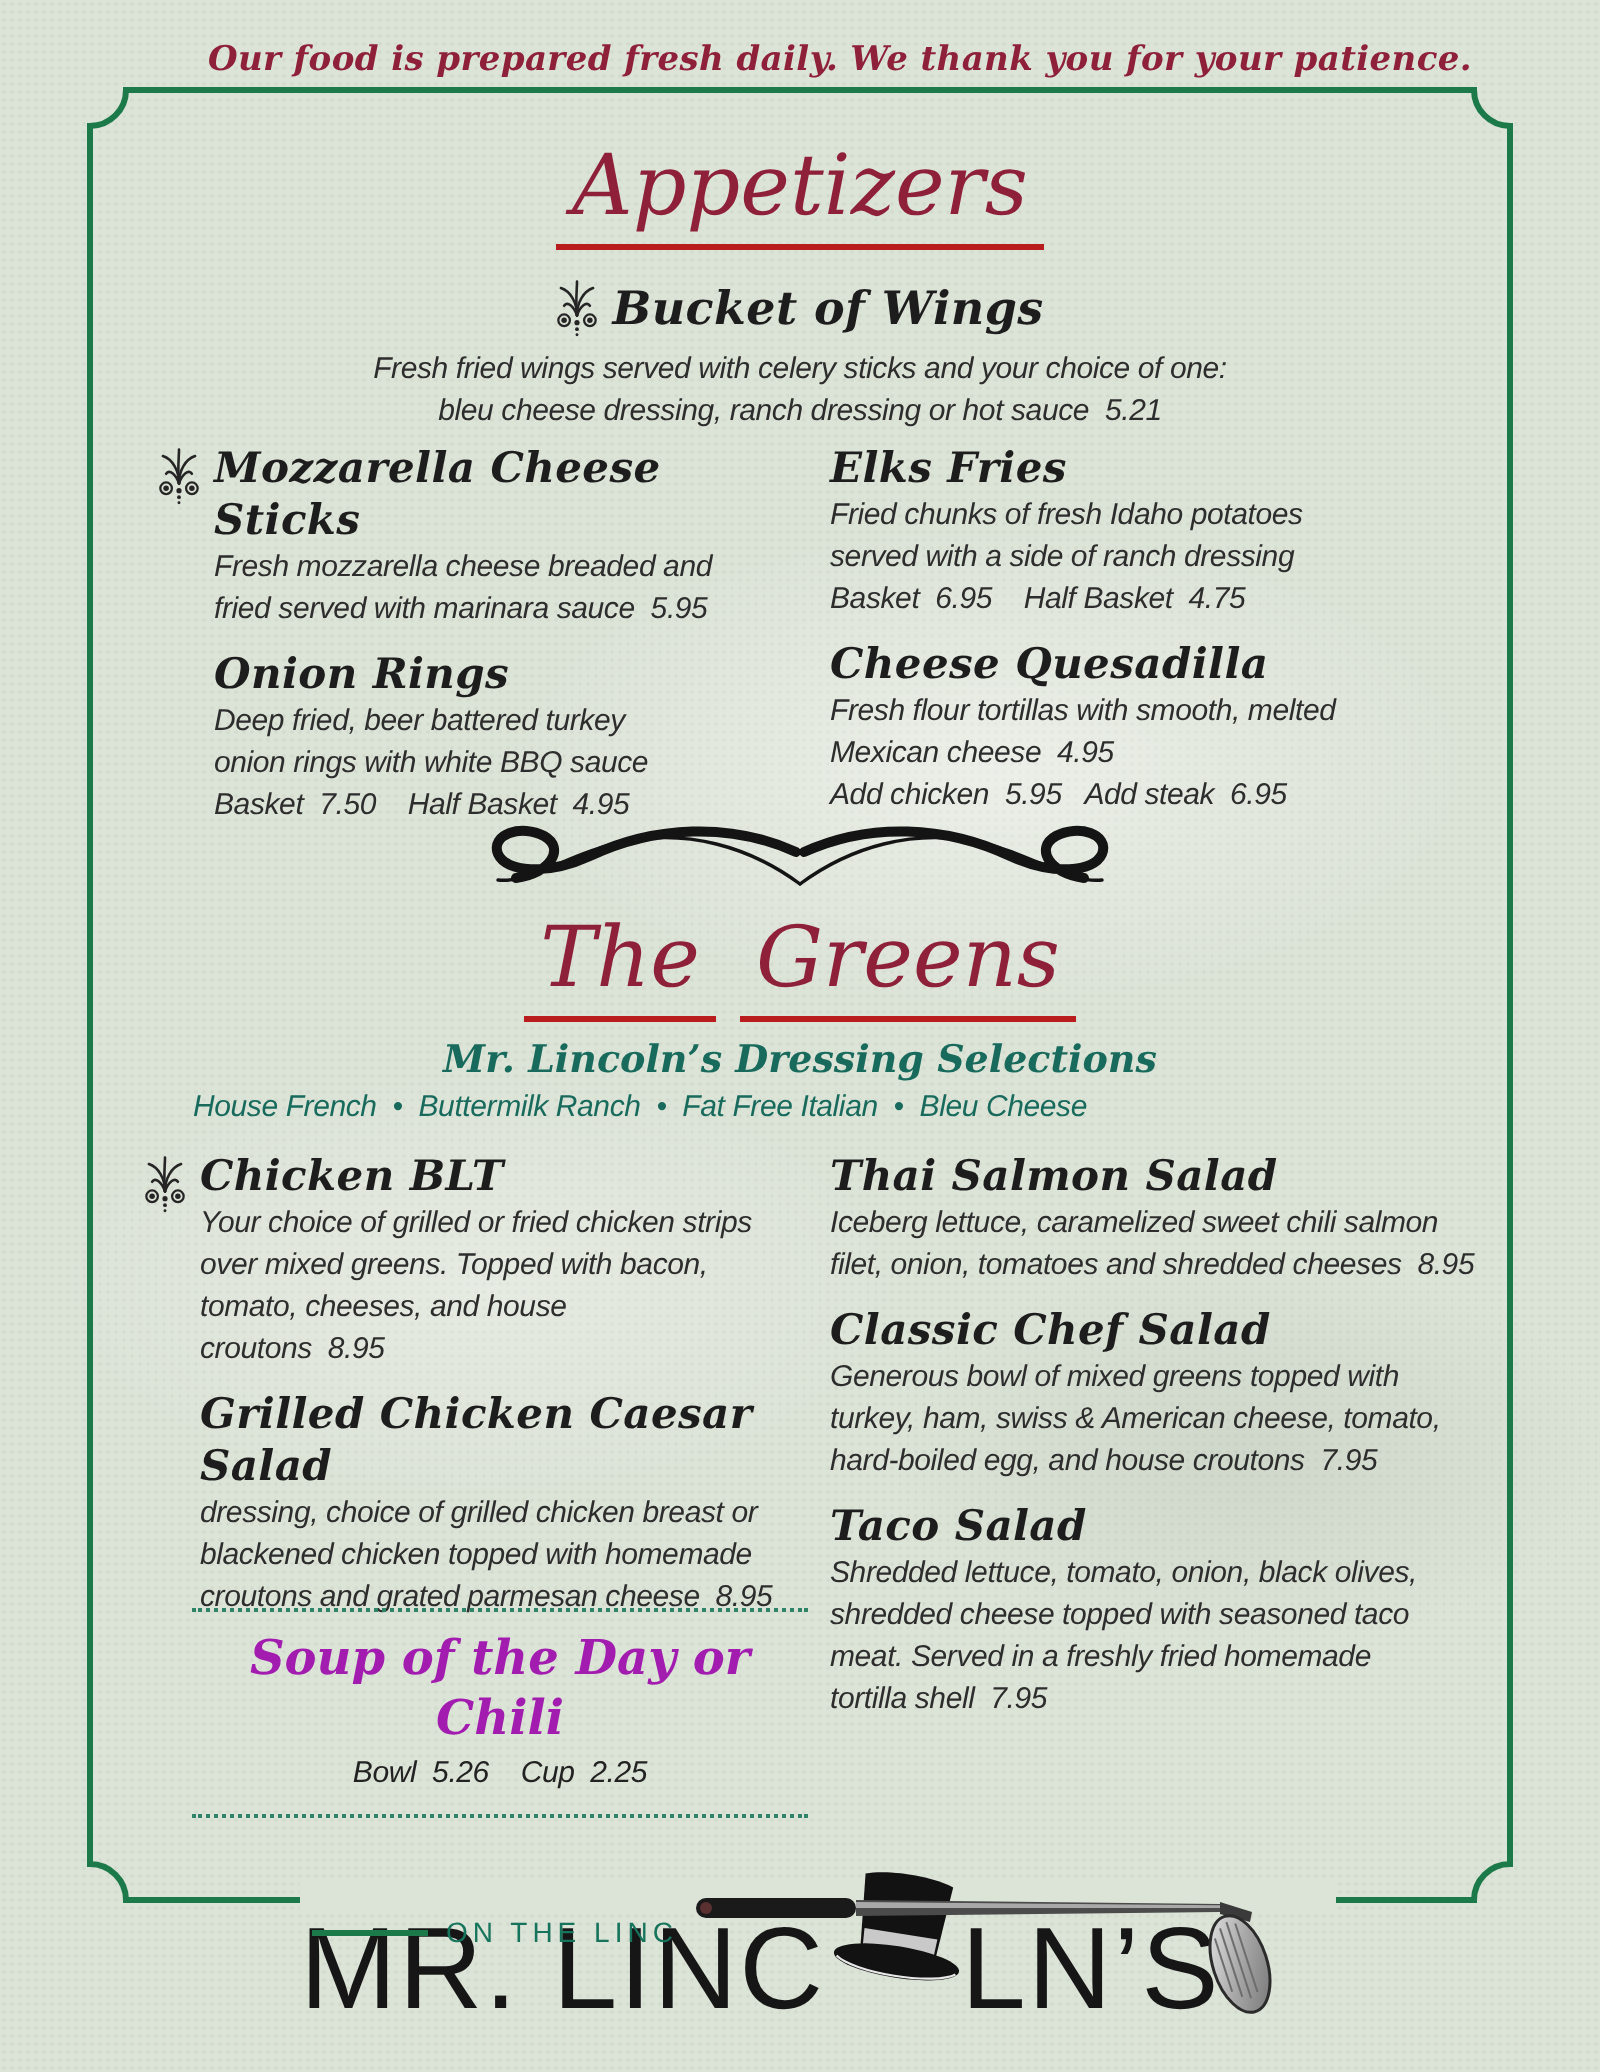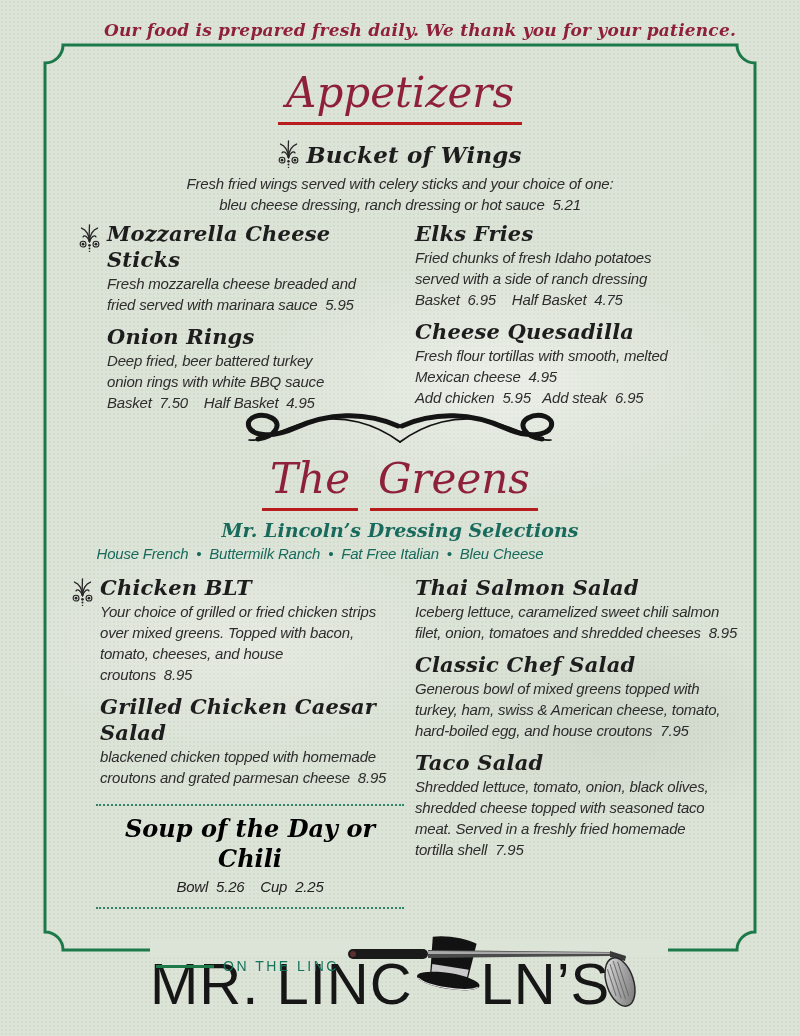--- a/index.html
+++ b/index.html
@@ -43,21 +43,21 @@
 
   .divider{top:404px; left:225px; width:350px; height:54px;}
 
   .dressings-head{top:519px; left:0; width:800px; text-align:center;
       color:#186b5c; font-size:19px; font-weight:600;}
   .dressings{top:543px; left:0; width:640px; text-align:center; color:#186b5c;}
 
   .soup{top:804px; left:96px; width:308px; text-align:center;
         border-top:2px dotted #2f8468; border-bottom:2px dotted #2f8468;
         padding:8px 0 10px;}
-  .soup-name{font-size:24px; line-height:30px; color:#000000; font-weight:600;}
+  .soup-name{font-size:24px; line-height:30px; color:#a21caf; font-weight:600;}
   .soup-prices{margin-top:2px; color:#222;}
 
   .logo-mask{top:941px; left:150px; width:518px; height:16px; background:#dce3d7;}
   .logo{top:898px; left:150px; width:530px; height:130px;}
   .logo-row{position:absolute; top:26px; left:0; display:flex; align-items:baseline;
             color:#161616; font-size:58px; letter-spacing:1px; white-space:pre;}
   .hat{display:inline-block; margin:0 -5px 0 -3px; transform:translateY(9px);}
   .logo-sub{position:absolute; top:60px; left:6px; display:flex; align-items:center;}
   .sub-line{width:58px; height:3px; background:#1c7a4a; margin-right:9px;}
   .sub-text{color:#17745c; font-size:14px; letter-spacing:2.5px; white-space:pre;}
@@ -166,20 +166,21 @@
         <use href="#fleuron"></use>
       </svg>
     <div class="item-name script">Chicken BLT</div>
     <div class="body-it line">Your choice of grilled or fried chicken strips</div>
     <div class="body-it line">over mixed greens. Topped with bacon,</div>
     <div class="body-it line">tomato, cheeses, and house</div>
     <div class="body-it line">croutons  8.95</div>
   </div>
   <div class="item pad">
     <div class="item-name script">Grilled Chicken Caesar Salad</div>
+    <div class="body-it line">dressing, choice of grilled chicken breast or</div>
     <div class="body-it line">blackened chicken topped with homemade</div>
     <div class="body-it line">croutons and grated parmesan cheese  8.95</div>
   </div>
 </div>
 
 <div class="abs col" style="left:415px; top:575px; width:335px">
   <div class="item">
     <div class="item-name script">Thai Salmon Salad</div>
     <div class="body-it line">Iceberg lettuce, caramelized sweet chili salmon</div>
     <div class="body-it line">filet, onion, tomatoes and shredded cheeses  8.95</div>

